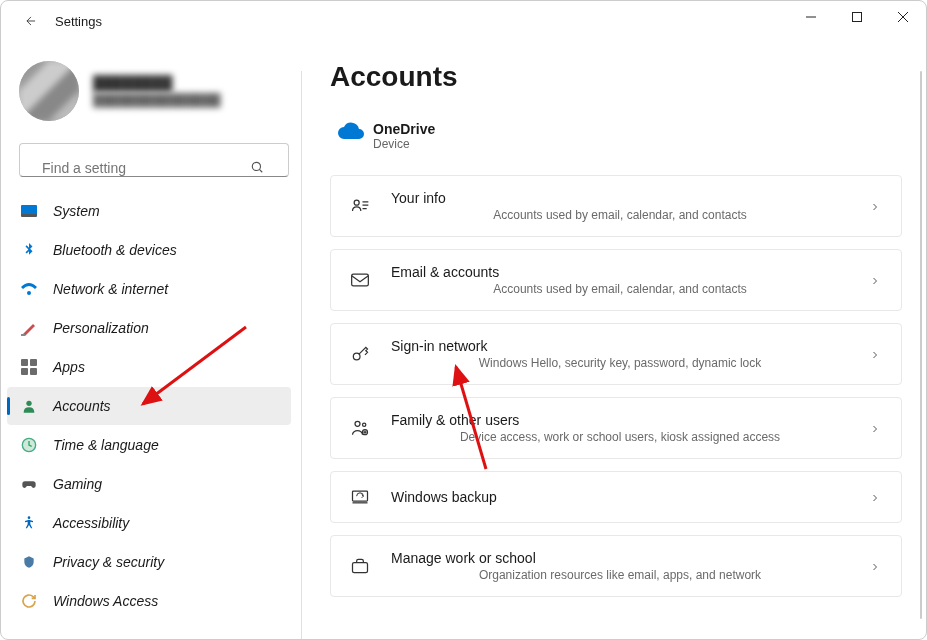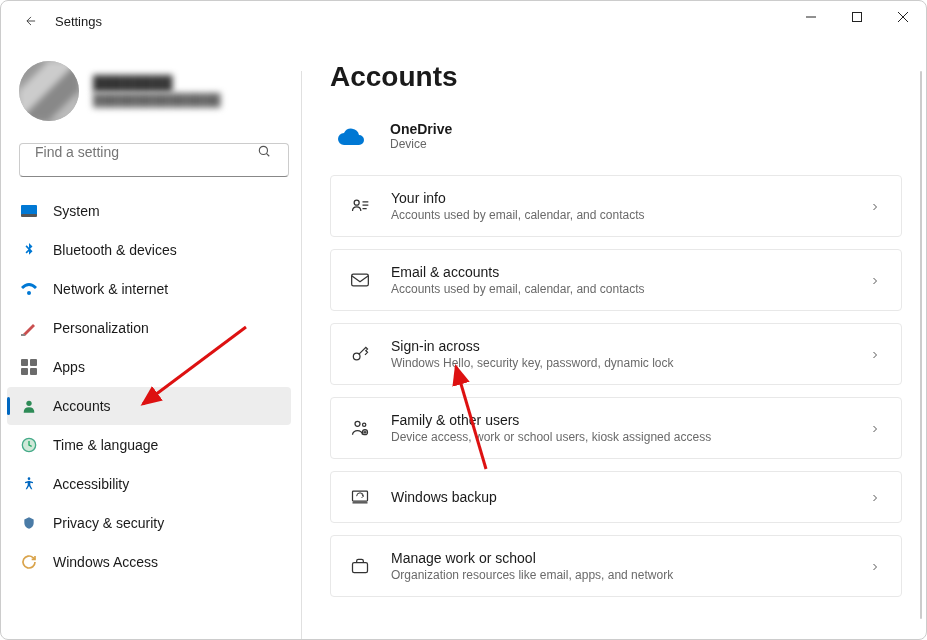--- a/index.html
+++ b/index.html
@@ -14,47 +14,47 @@
     .content { display: flex; height: calc(100% - 40px); }
     
     .sidebar { width: 300px; padding: 8px 0 8px 6px; display: flex; flex-direction: column; }
     .profile { display: flex; align-items: center; padding: 12px 12px 18px 12px; gap: 14px; }
     .avatar { width: 60px; height: 60px; border-radius: 50%; background: #aaa; overflow: hidden; }
     .avatar-blur { width: 100%; height: 100%; background: linear-gradient(135deg, #999 25%, #ccc 25%, #ccc 50%, #888 50%, #888 75%, #bbb 75%); filter: blur(3px); }
     .profile-text { display: flex; flex-direction: column; gap: 2px; }
     .profile-name { font-size: 14px; font-weight: 600; filter: blur(3px); color: #333; }
     .profile-email { font-size: 12px; color: #666; filter: blur(3px); }
     
-    .search-box { margin: 4px 12px 14px 12px; height: 34px; border: 1px solid #ccc; border-bottom: 1px solid #888; border-radius: 4px; display: flex; align-items: flex-start; padding: 0 15px; background: #fff; }
+    .search-box { margin: 4px 12px 14px 12px; height: 34px; border: 1px solid #ccc; border-bottom: 1px solid #888; border-radius: 4px; display: flex; align-items: flex-end; padding: 0 22px; background: #fff; }
     .search-input { flex: 1; border: none; outline: none; font-size: 14px; color: #666; background: transparent; }
     .search-icon { width: 16px; height: 16px; color: #555; }
     
     .nav { flex: 1; overflow-y: auto; padding-right: 10px; }
     .nav-item { display: flex; align-items: center; height: 38px; padding: 0 12px 0 14px; gap: 16px; cursor: pointer; border-radius: 4px; position: relative; margin: 1px 0; }
     .nav-item.active { background: #ededed; }
     .nav-item.active::before { content: ''; position: absolute; left: 0; top: 10px; bottom: 10px; width: 3px; background: #0067c0; border-radius: 2px; }
     .nav-icon { width: 16px; height: 16px; display: flex; align-items: center; justify-content: center; flex-shrink: 0; }
-    .nav-label { font-size: 14px; color: #1a1a1a; }
+    .nav-label { font-size: 14px; color: #1a1a1a; font-style: italic; }
     
     .divider { width: 1px; background: #e0e0e0; margin: 30px 0 0 0; }
     
     .main { flex: 1; padding: 20px 24px 20px 28px; overflow-y: auto; position: relative; }
     .page-title { font-size: 28px; font-weight: 600; color: #1a1a1a; margin-bottom: 24px; }
     
-    .onedrive-row { display: flex; align-items: flex-end; gap: 28px; padding: 4px 8px 24px 8px; }
+    .onedrive-row { display: flex; align-items: flex-start; gap: 11px; padding: 4px 8px 24px 8px; }
     .onedrive-icon { width: 24px; height: 24px; }
     .onedrive-text { display: flex; flex-direction: column; }
     .onedrive-title { font-size: 14px; font-weight: 600; color: #1a1a1a; }
     .onedrive-sub { font-size: 12px; color: #666; }
     
     .card { border: 1px solid #e8e8e8; border-radius: 4px; background: #fff; display: flex; align-items: center; padding: 14px 18px; margin-bottom: 12px; cursor: pointer; gap: 20px; }
     .card-icon { width: 22px; height: 22px; display: flex; align-items: center; justify-content: center; color: #333; flex-shrink: 0; }
     .card-text { flex: 1; display: flex; flex-direction: column; gap: 2px; }
     .card-title { font-size: 14px; color: #1a1a1a; }
-    .card-sub { font-size: 12px; color: #6a6a6a; }
+    .card-sub { font-size: 12px; color: #6a6a6a; text-align: center; }
     .chevron { width: 14px; height: 14px; color: #555; }
     
     .scrollbar-track { position: absolute; right: 4px; top: 30px; bottom: 20px; width: 2px; background: #ccc; border-radius: 2px; }
     
     .arrow-annotation { position: absolute; pointer-events: none; z-index: 100; }
   </style>
 </head>
 <body>
 
 <div class="titlebar">
@@ -166,20 +166,28 @@
         <span class="nav-icon">
             <svg width="16" height="16" viewBox="0 0 24 24" fill="none" stroke="#4a8" stroke-width="2">
               <circle cx="12" cy="12" r="10" fill="#d0e8d8"></circle>
               <path d="M12 6v6l4 2" stroke="#2a6"></path>
             </svg>
           </span>
         <span class="nav-label">Time &amp; language</span>
       </div>
       <div class="nav-item">
         <span class="nav-icon">
+            <svg width="16" height="16" viewBox="0 0 24 24" fill="#555">
+              <path d="M6 8h12a4 4 0 014 4v2a4 4 0 01-4 4l-3-3h-6l-3 3a4 4 0 01-4-4v-2a4 4 0 014-4z"></path>
+            </svg>
+          </span>
+        <span class="nav-label">Gaming</span>
+      </div>
+      <div class="nav-item">
+        <span class="nav-icon">
             <svg width="16" height="16" viewBox="0 0 24 24" fill="#0067c0">
               <circle cx="12" cy="4" r="2"></circle>
               <path d="M12 7l-6 2v2l4-1v4l-3 6h2l3-5 3 5h2l-3-6v-4l4 1V9z"></path>
             </svg>
           </span>
         <span class="nav-label">Accessibility</span>
       </div>
       <div class="nav-item">
         <span class="nav-icon">
             <svg width="14" height="16" viewBox="0 0 24 24" fill="#4a7ba6">
@@ -253,21 +261,21 @@
     </div>
 
     <div class="card">
       <span class="card-icon">
           <svg width="20" height="20" viewBox="0 0 24 24" fill="none" stroke="currentColor" stroke-width="1.5">
             <circle cx="8" cy="15" r="4"></circle>
             <path d="M10.5 12.5L19 4l2 2-2 2 2 2-3 3"></path>
           </svg>
         </span>
       <div class="card-text">
-        <span class="card-title">Sign-in across</span>
+        <span class="card-title">Sign-in network</span>
         <span class="card-sub">Windows Hello, security key, password, dynamic lock</span>
       </div>
       <span class="chevron"><svg width="12" height="12" viewBox="0 0 24 24" fill="none" stroke="currentColor" stroke-width="2">
             <polyline points="9 18 15 12 9 6"></polyline>
           </svg></span>
     </div>
 
     <div class="card">
       <span class="card-icon">
           <svg width="20" height="20" viewBox="0 0 24 24" fill="none" stroke="currentColor" stroke-width="1.5">

